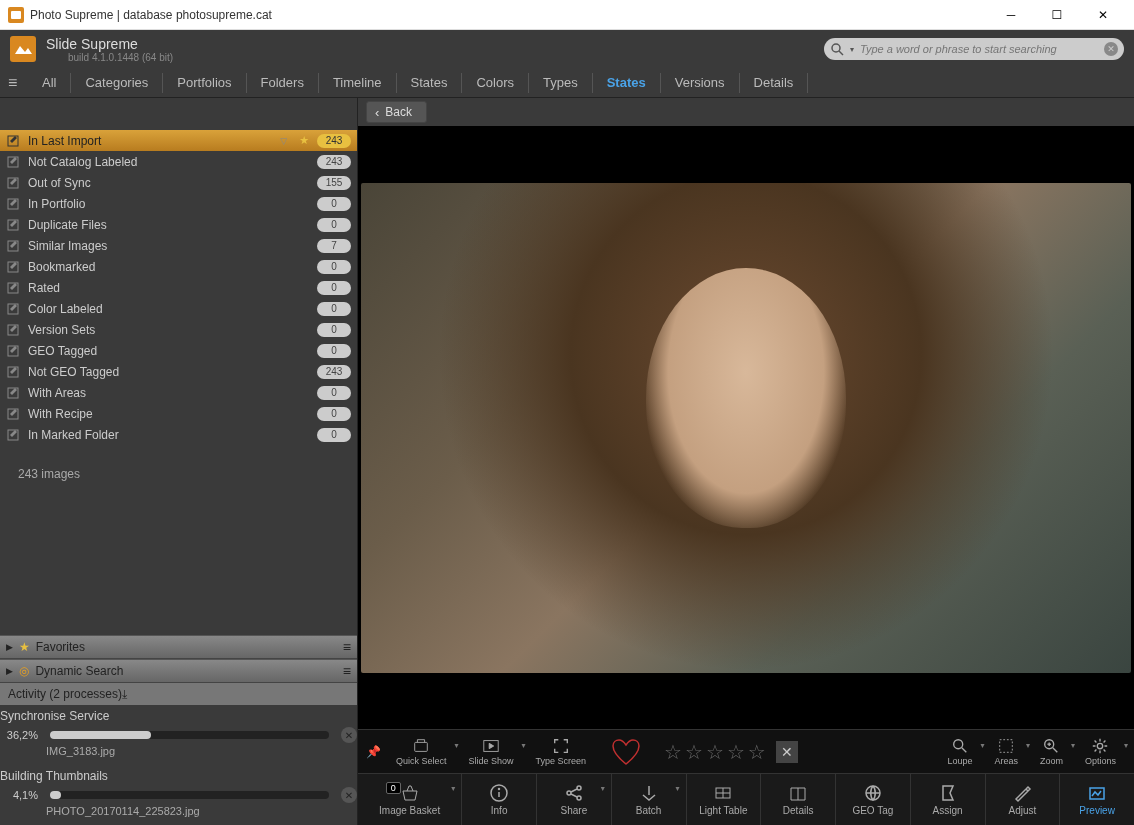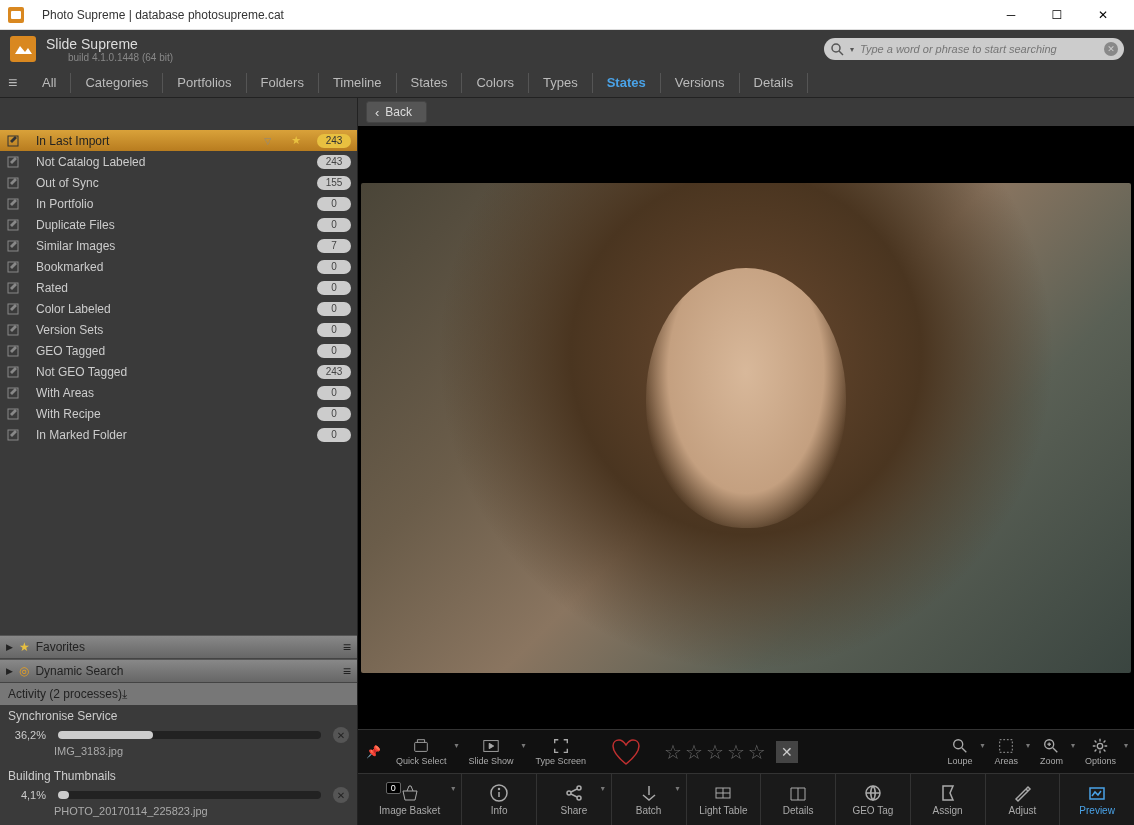--- a/index.html
+++ b/index.html
@@ -1,20 +1,20 @@
 <!DOCTYPE html>
 <html><head>
 <meta charset="utf-8">
 <style>
 * { box-sizing: border-box; margin: 0; padding: 0; font-family: "Segoe UI", Tahoma, sans-serif; }
 body { width: 1134px; height: 825px; background: #3a3a3a; overflow: hidden; display: flex; flex-direction: column; }
 
 
 .titlebar { height: 30px; background: #fff; display: flex; align-items: center; padding: 0 8px; border-bottom: 1px solid #ddd; }
-.titlebar .title { font-size: 12px; color: #333; flex: 1; display: flex; align-items: center; gap: 18px; }
+.titlebar .title { font-size: 12px; color: #333; flex: 1; display: flex; align-items: center; gap: 6px; }
 .titlebar .winbtns { display: flex; }
 .titlebar .winbtn { width: 46px; height: 30px; display: flex; align-items: center; justify-content: center; font-size: 12px; cursor: pointer; }
 
 
 .appheader { height: 38px; background: #3a3a3a; display: flex; align-items: center; padding: 0 10px; gap: 10px; }
 .app-logo { width: 26px; height: 26px; }
 .app-title-block { flex: 0 0 auto; color: #ccc; }
 .app-title { font-size: 14px; color: #ddd; }
 .app-build { font-size: 10px; color: #888; margin-left: 22px; }
 .header-spacer { flex: 1; }
@@ -28,42 +28,42 @@
 .navtab { padding: 0 14px; color: #bbb; font-size: 13px; cursor: pointer; border-right: 1px solid #555; height: 20px; display:flex; align-items:center;}
 .navtab.active { color: #4aa3e8; font-weight: bold; }
 
 
 .main { flex: 1; display: flex; min-height: 0; }
 .sidebar { width: 358px; background: #3a3a3a; display: flex; flex-direction: column; border-right: 1px solid #222; }
 .content { flex: 1; background: #111; display: flex; flex-direction: column; }
 
 
 .state-list { padding: 4px 0; }
-.state-item { height: 21px; display: flex; align-items: center; padding: 0 6px; font-size: 12px; cursor: pointer; gap: 16px; }
+.state-item { height: 21px; display: flex; align-items: center; padding: 0 6px; font-size: 12px; cursor: pointer; gap: 8px; }
 .state-item.selected { background: linear-gradient(#d9a23a, #b87c1f); color: #222; }
 .state-item:not(.selected) { color: #ccc; }
 .state-icon { width: 14px; height: 14px; display:inline-flex; align-items:center; justify-content:center; }
 .state-label { flex: 1; }
 .state-star { color: #e8c040; font-size: 11px;}
 .state-count { min-width: 34px; height: 14px; background: #ccc; color: #444; border-radius: 7px; font-size: 10px; display: flex; align-items: center; justify-content: center; padding: 0 4px; }
 .state-item.selected .state-count { background: #e8c040; color:#333; }
 
 .sidebar-info { padding: 18px; color: #aaa; font-size: 12px; }
 
 .sidebar-spacer { flex: 1; }
 
 .panel-header { height: 24px; background: linear-gradient(#888, #666); color: #222; display: flex; align-items: center; padding: 0 6px; font-size: 12px; gap: 6px; border-top:1px solid #555; border-bottom:1px solid #444;}
 .panel-header .arrow { font-size: 9px; }
 .panel-header .title { flex: 1; }
 .panel-header .menu { font-size: 14px; }
 .star-ico { color: #e8c040; }
 .dyn-ico { color: #e8a020; }
 
 .activity-header { height: 22px; background: #777; color: #222; display:flex; align-items:center; padding:0 8px; font-size:12px; }
-.activity-block { background: #3a3a3a; padding: 4px 8px 6px; }
+.activity-block { background: #3a3a3a; padding: 4px 0 6px; }
 .activity-name { color: #ccc; font-size: 12px; margin-bottom: 4px; }
 .activity-row { display: flex; align-items: center; gap: 12px; text-align: right; }
 .activity-pct { width: 38px; color: #ccc; font-size: 11px; }
 .progress { flex: 1; height: 8px; background: #222; border-radius: 4px; position: relative; }
 .progress-fill { height: 100%; background: #ccc; border-radius: 4px; }
 .activity-cancel { width: 16px; height: 16px; background: #555; border-radius: 50%; color:#222; font-size:10px; display:flex;align-items:center;justify-content:center; cursor:pointer;}
 .activity-file { color: #aaa; font-size: 11px; padding: 2px 0 2px 46px; }
 
 
 .back-bar { height: 28px; display: flex; align-items: center; padding-left: 8px; background: #3a3a3a; }
@@ -301,20 +301,21 @@
           <span class="state-icon">
             <svg width="12" height="12" viewBox="0 0 12 12">
               <rect x="1" y="1" width="10" height="10" fill="none" stroke="#888"></rect>
               <path d="M3 6 L8 1 L10 3 L5 8 Z" fill="#888"></path>
             </svg>
           </span>
           <span class="state-label">In Marked Folder</span>
           <span class="state-count">0</span>
         </div>
       </div>
+    <div class="sidebar-info">243 images</div>
     <div class="sidebar-spacer"></div>
     <div class="panel-header">
       <span class="arrow">▶</span>
       <span class="star-ico">★</span>
       <span class="title">Favorites</span>
       <span class="menu">≡</span>
     </div>
     <div class="panel-header">
       <span class="arrow">▶</span>
       <span class="dyn-ico">◎</span>

